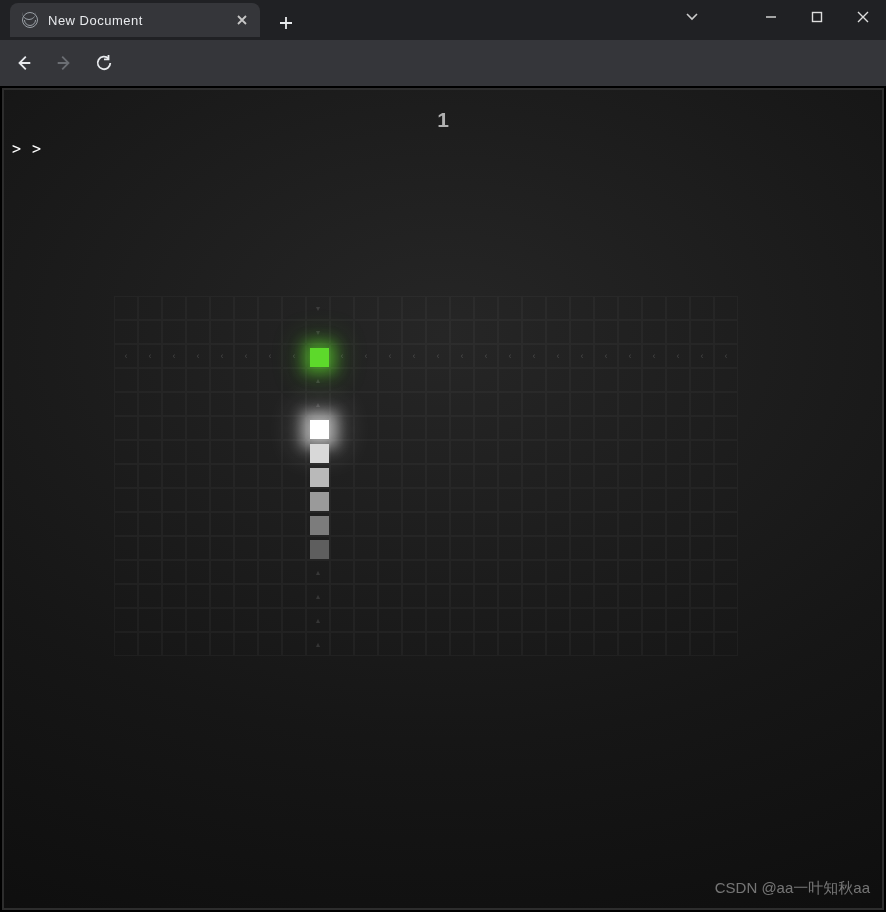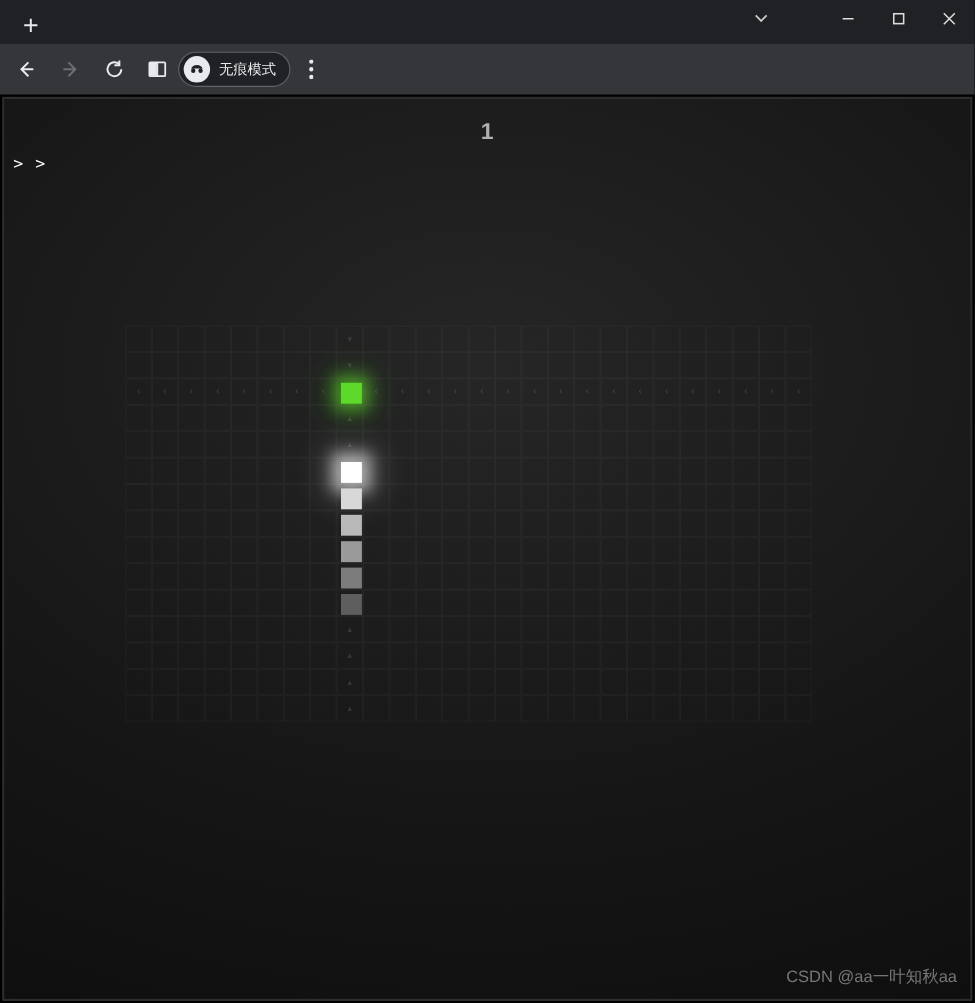--- a/index.html
+++ b/index.html
@@ -199,20 +199,29 @@
       position:absolute; right:12px; bottom:10px;
       color:rgba(200,200,200,0.55); font-size:15px;
       font-family:Arial,sans-serif;
     }
   </style>
 </head>
 <body>
 
 <div class="titlebar">
   <div class="tabstrip">
+    <div class="tab">
+      <span class="favicon"></span>
+      <span class="title">New Document</span>
+      <span class="close">
+        <svg viewBox="0 0 10 10">
+            <path d="M1 1 L9 9 M9 1 L1 9"></path>
+          </svg>
+      </span>
+    </div>
     <div class="newtab" aria-label="New tab">
       <svg viewBox="0 0 14 14">
           <path d="M7 1 V13 M1 7 H13"></path>
         </svg>
     </div>
   </div>
   <div class="chevpair">
     <svg viewBox="0 0 16 16">
         <path d="M3 6 L8 11 L13 6"></path>
       </svg>
@@ -246,44 +255,20 @@
     <svg viewBox="0 0 20 20">
         <path d="M8 3 L15 10 L8 17 M15 10 H3"></path>
       </svg>
   </div>
   <div class="navbtn" aria-label="Reload">
     <svg viewBox="0 0 20 20">
         <path d="M15 5 A7 7 0 1 0 17 10"></path>
         <path d="M15 1 L15 6 L10 6" fill="none"></path>
       </svg>
   </div>
-  <div class="rightctrls">
-    <div class="sq-icon" aria-label="Side panel">
-      <svg viewBox="0 0 20 20">
-          <rect x="2" y="3" width="16" height="14" rx="1"></rect>
-          <line x1="10" y1="3" x2="10" y2="17"></line>
-          <rect x="2.5" y="3.5" width="7" height="13" fill="#e8eaed" stroke="none"></rect>
-        </svg>
-    </div>
-    <div class="incog">
-      <span class="badge">
-        <svg viewBox="0 0 24 24">
-            <path d="M4 11 C4 11 6 6 12 6 C18 6 20 11 20 11 L4 11 Z M7 17 A3 3 0 1 0 7 11 A3 3 0 0 0 7 17 M17 17 A3 3 0 1 0 17 11 A3 3 0 0 0 17 17 M10 14 H14"></path>
-          </svg>
-      </span>
-      <span>无痕模式</span>
-    </div>
-    <div class="menu3" aria-label="Customize and control">
-      <svg viewBox="0 0 4 18">
-          <circle cx="2" cy="2" r="2"></circle>
-          <circle cx="2" cy="9" r="2"></circle>
-          <circle cx="2" cy="16" r="2"></circle>
-        </svg>
-    </div>
-  </div>
 </div>
 
 <div class="viewport">
   <div class="page">
     <div class="score">1</div>
     <div class="prompt">&gt; &gt;</div>
     <div class="grid" id="grid">
         <div class="cell"></div>
         <div class="cell"></div>
         <div class="cell"></div>

